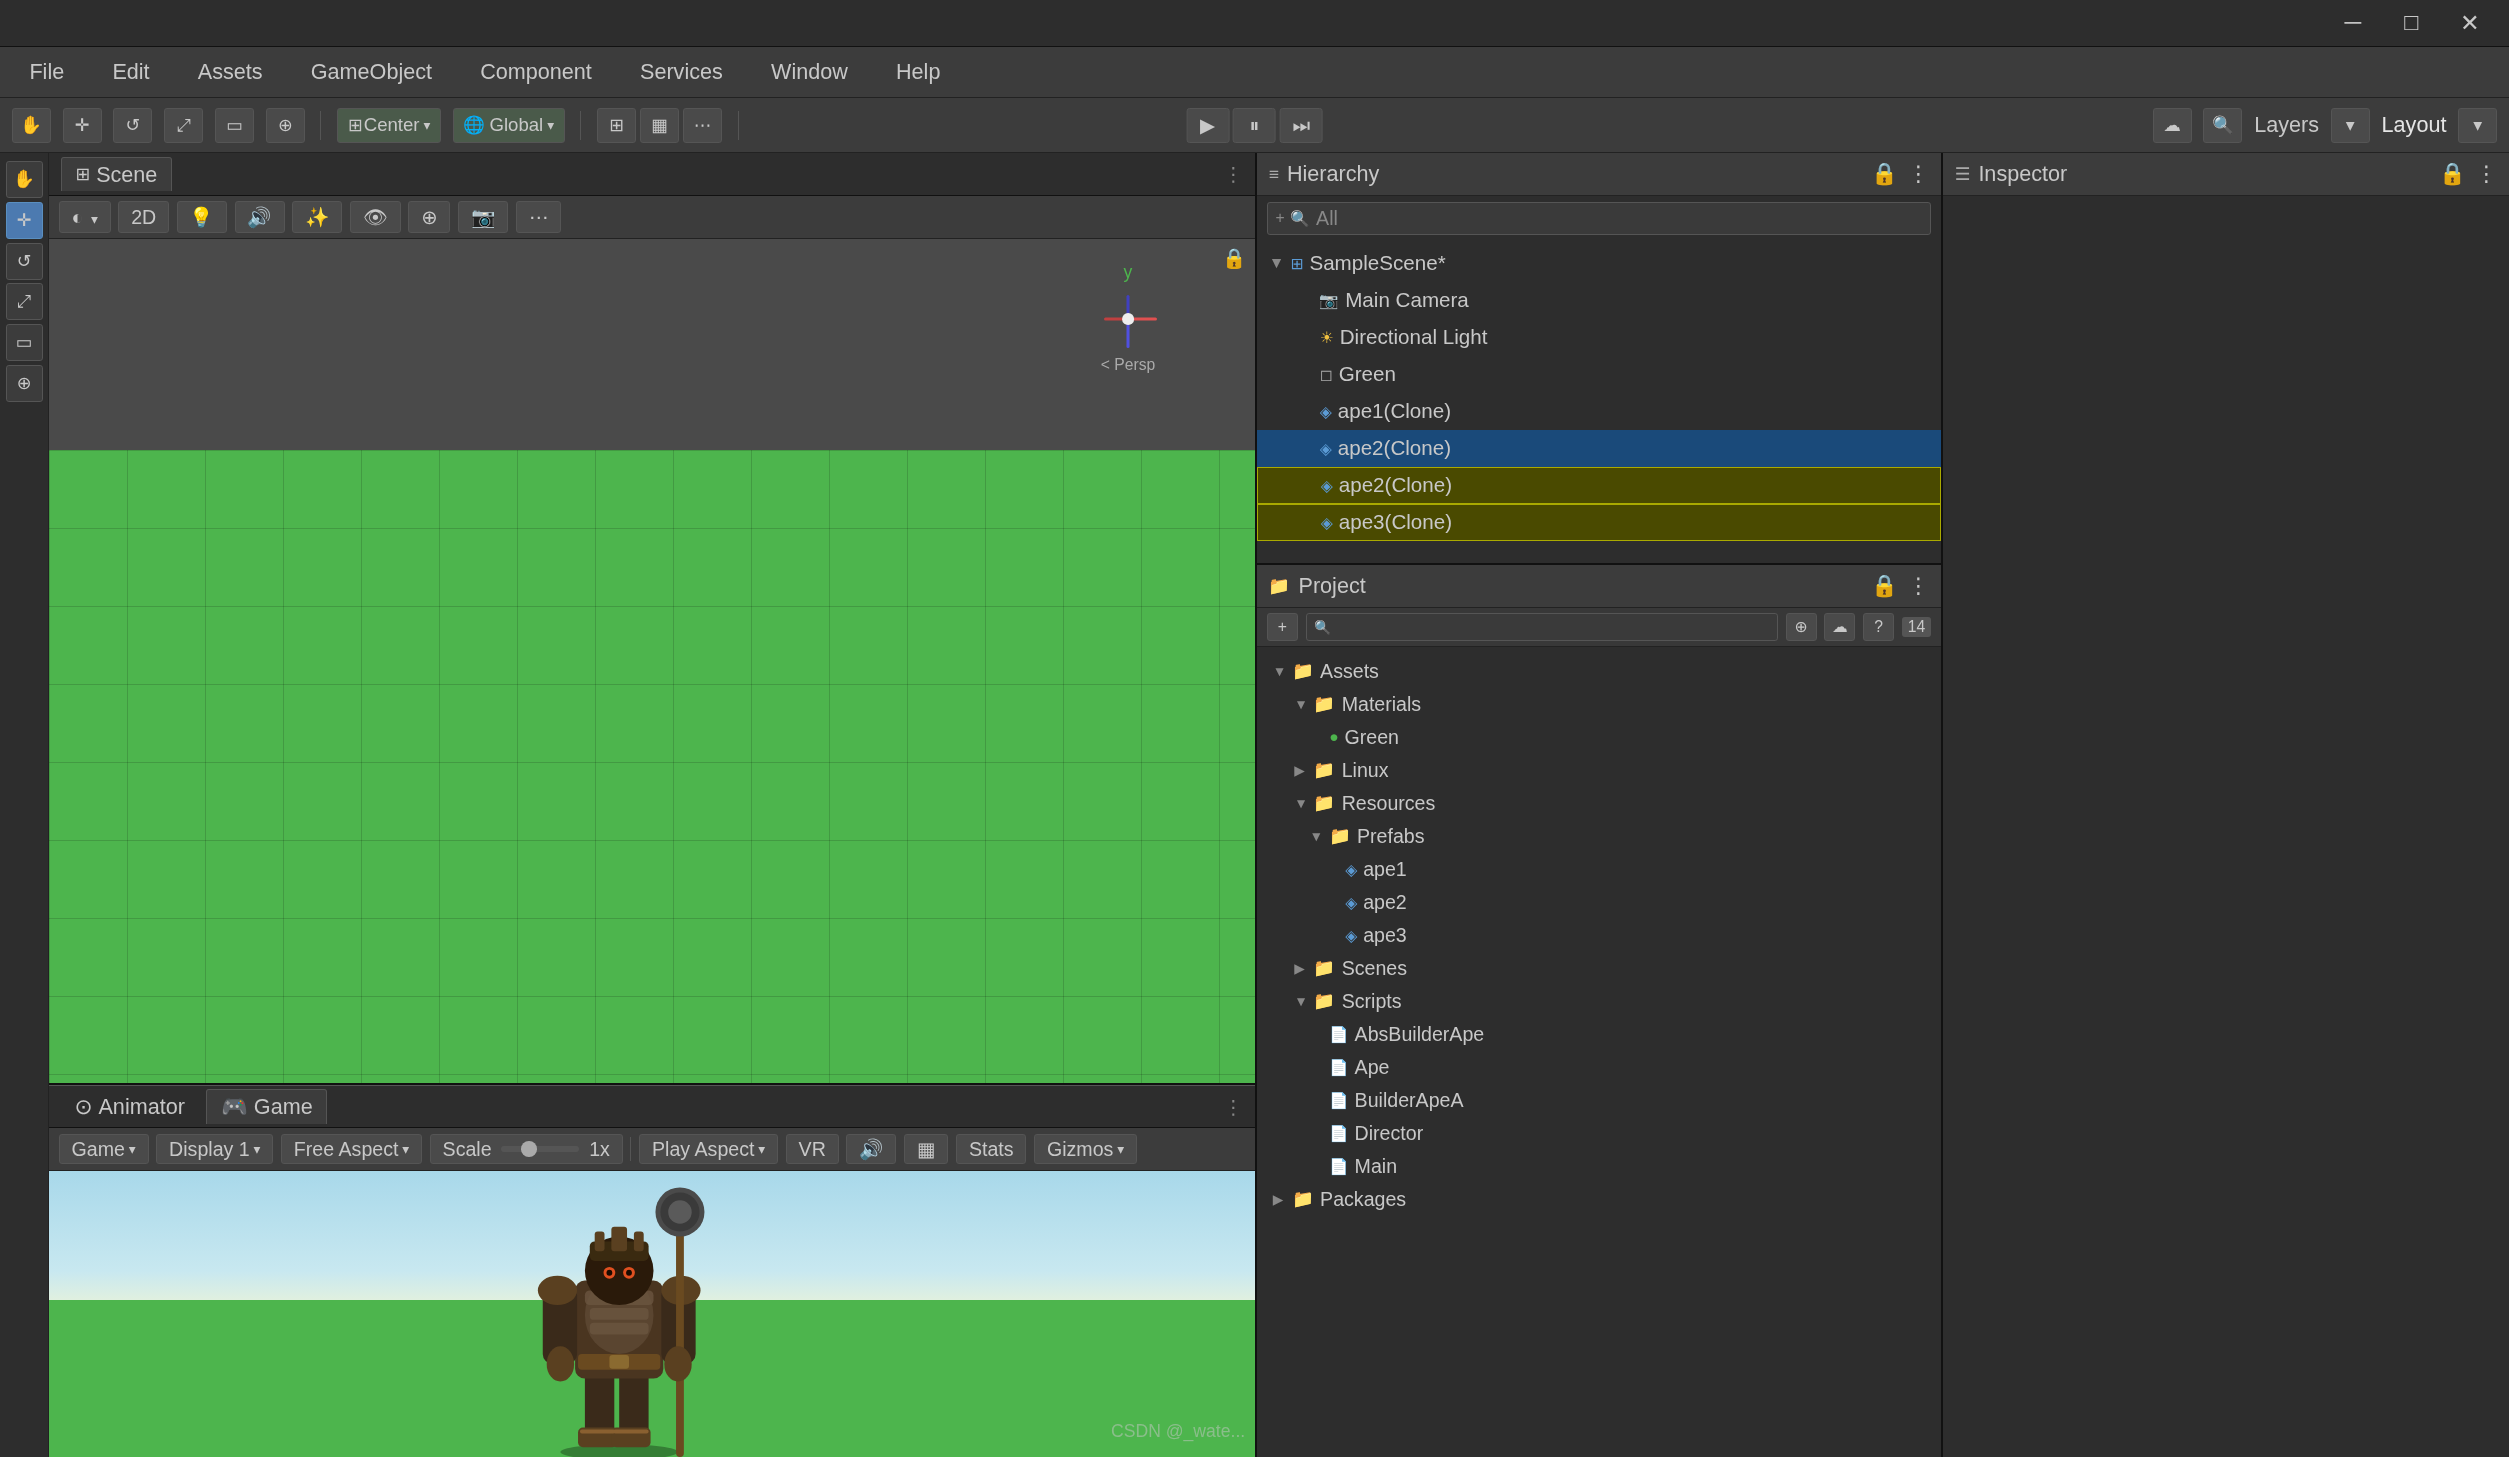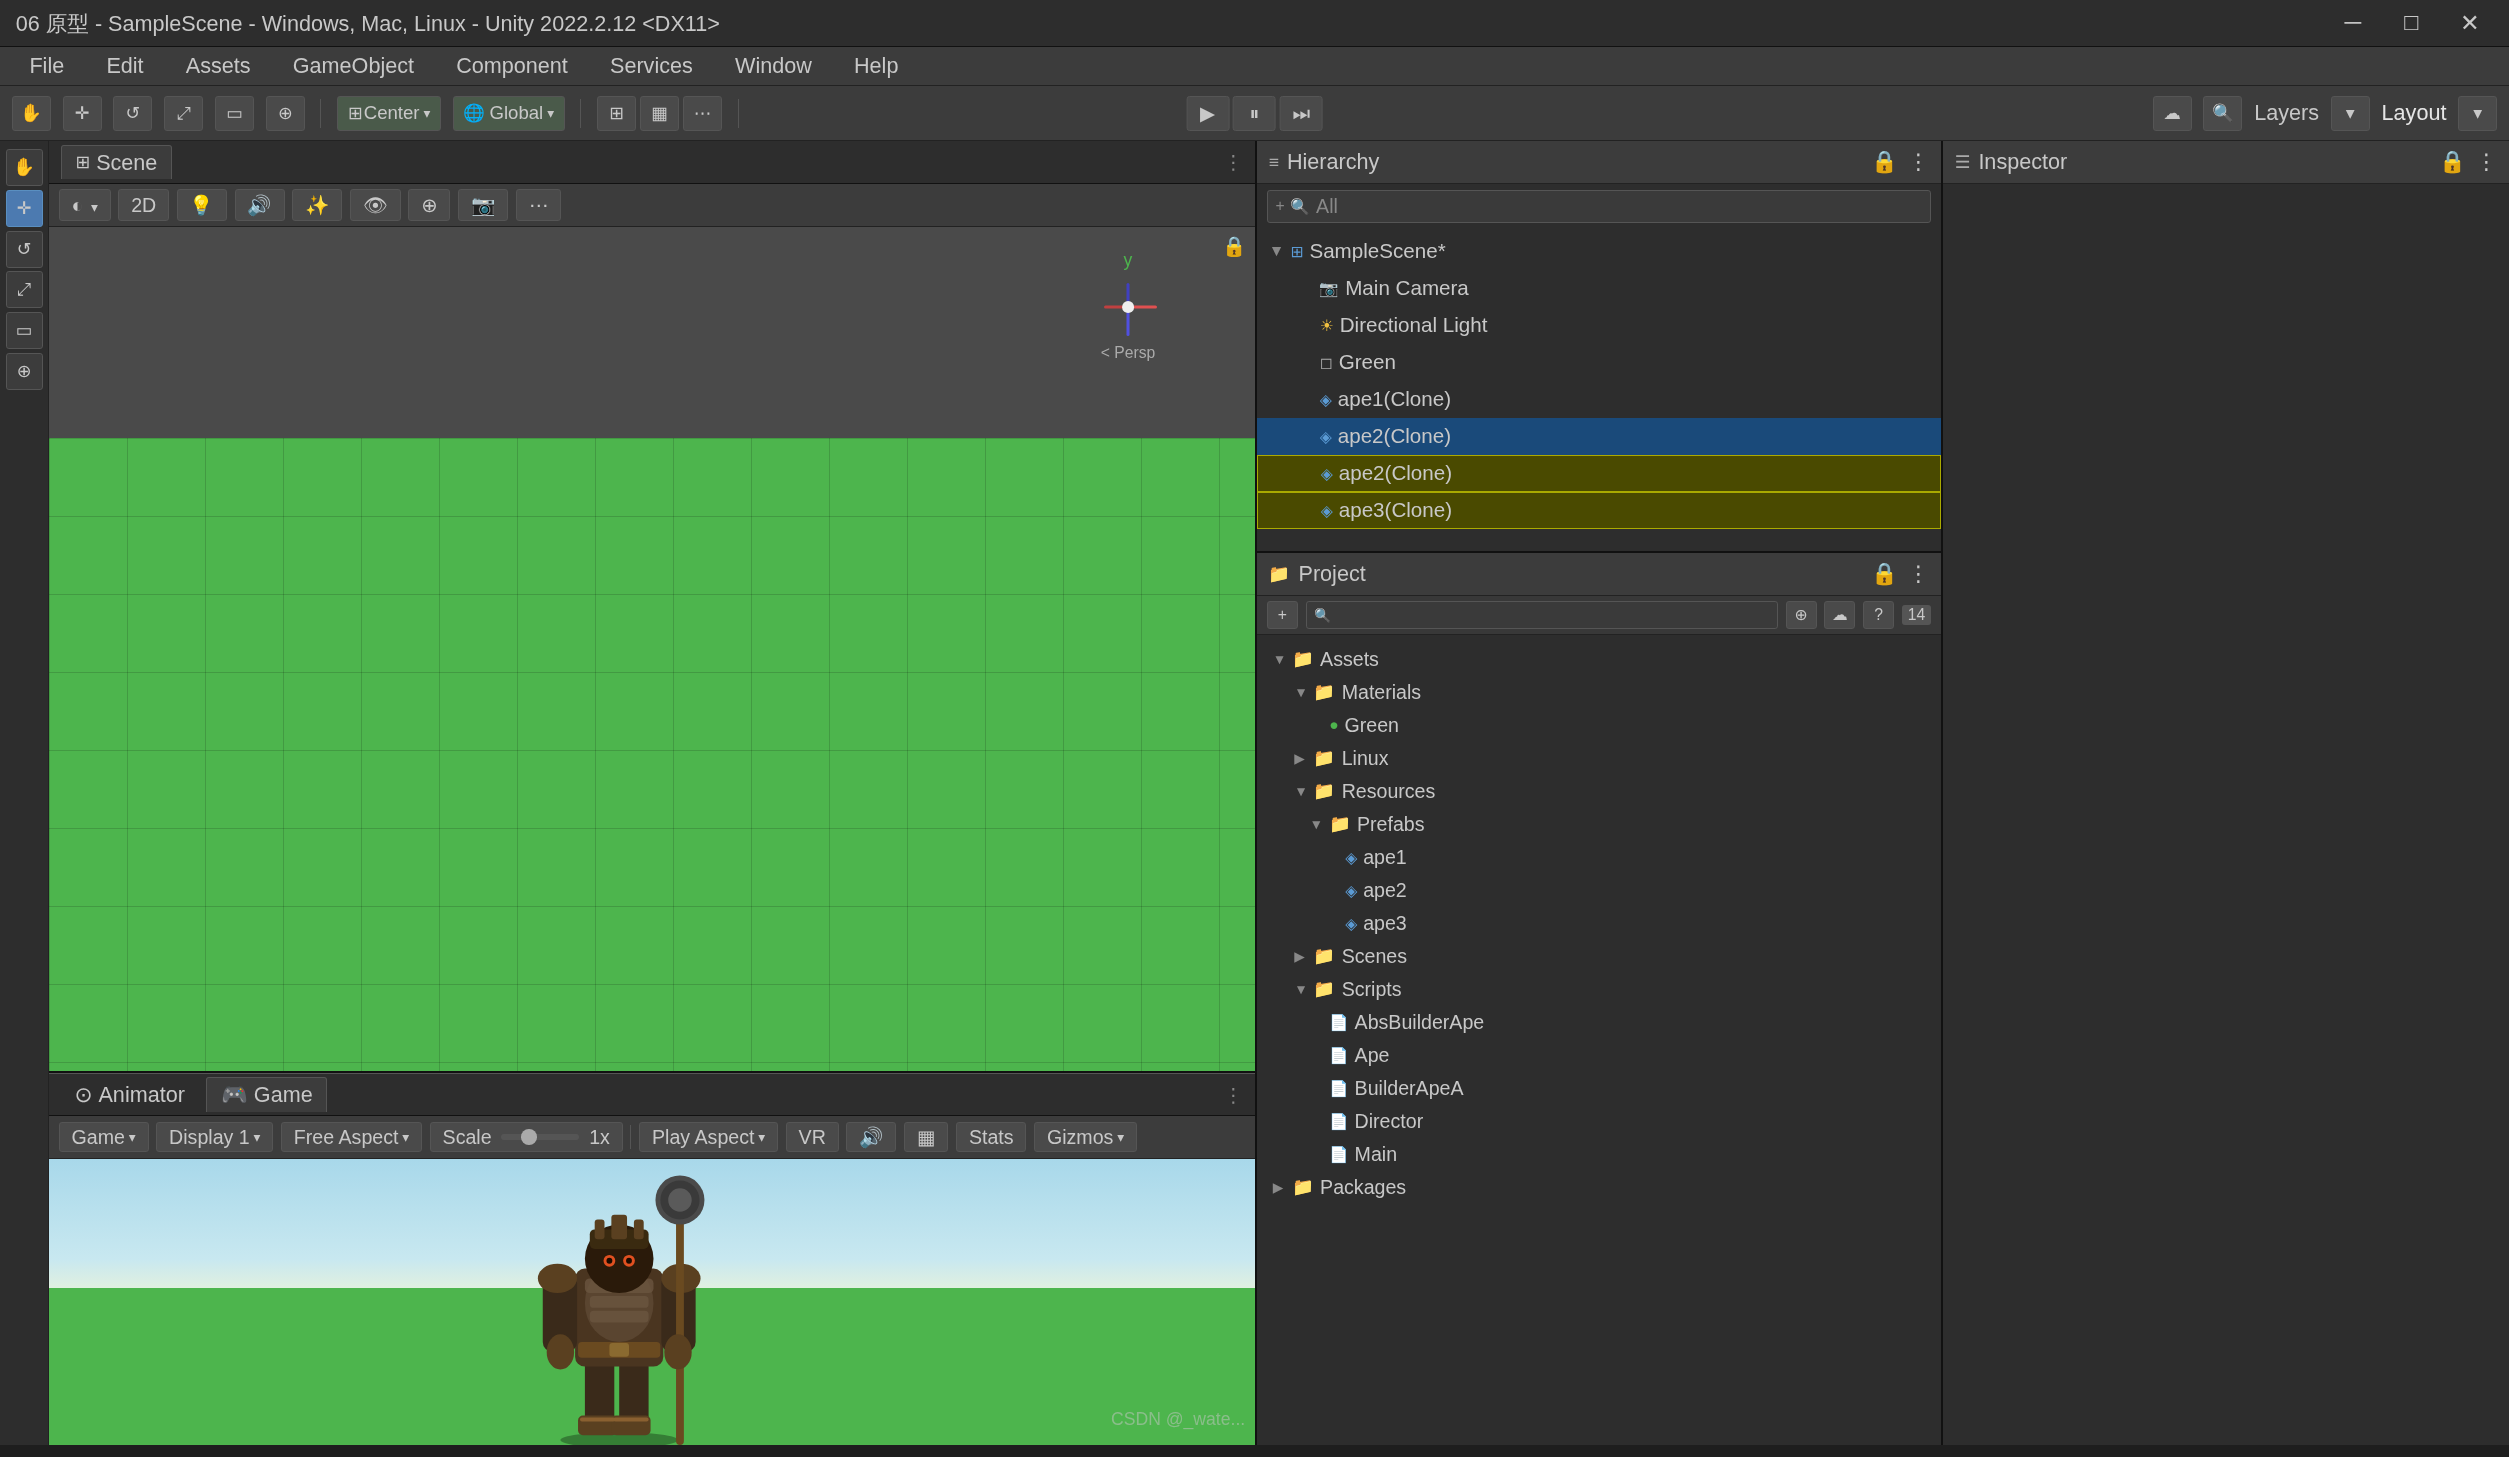--- a/index.html
+++ b/index.html
@@ -42,26 +42,26 @@
       font-size: 23.5px;
       color: #c8c8c8;
       cursor: pointer;
       width: 39px;
       text-align: center;
     }
 
     
     #menu-bar {
       width: 100%;
-      height: 39px;
+      height: 51px;
       background: #3c3c3c;
       display: flex;
       align-items: center;
       padding: 0 11.8px;
-      gap: 7px;
+      gap: 13px;
       border-bottom: 1px solid #222;
     }
     .menu-item {
       padding: 5.9px 17.6px;
       font-size: 21.6px;
       color: #c8c8c8;
       cursor: pointer;
       border-radius: 2.9px;
     }
 
@@ -516,21 +516,20 @@
     ::-webkit-scrollbar-thumb { background: #555; border-radius: 3.9px; }
 
     
     .dot-menu { font-size: 19.6px; color: #888; cursor: pointer; }
     .badge-num { background: #555; color: #c8c8c8; font-size: 15.7px; padding: 1px 5.9px; border-radius: 2.9px; }
   </style>
 </head>
 <body>
 
 <div id="title-bar">
-  <span id="title-text">06 原型 - SampleScene - Windows, Mac, Linux - Unity 2022.2.12 &lt;DX11&gt;</span>
   <div id="window-controls">
     <span class="win-btn">─</span>
     <span class="win-btn">□</span>
     <span class="win-btn">✕</span>
   </div>
 </div>
 
 <div id="menu-bar">
   <span class="menu-item">File</span>
   <span class="menu-item">Edit</span>

